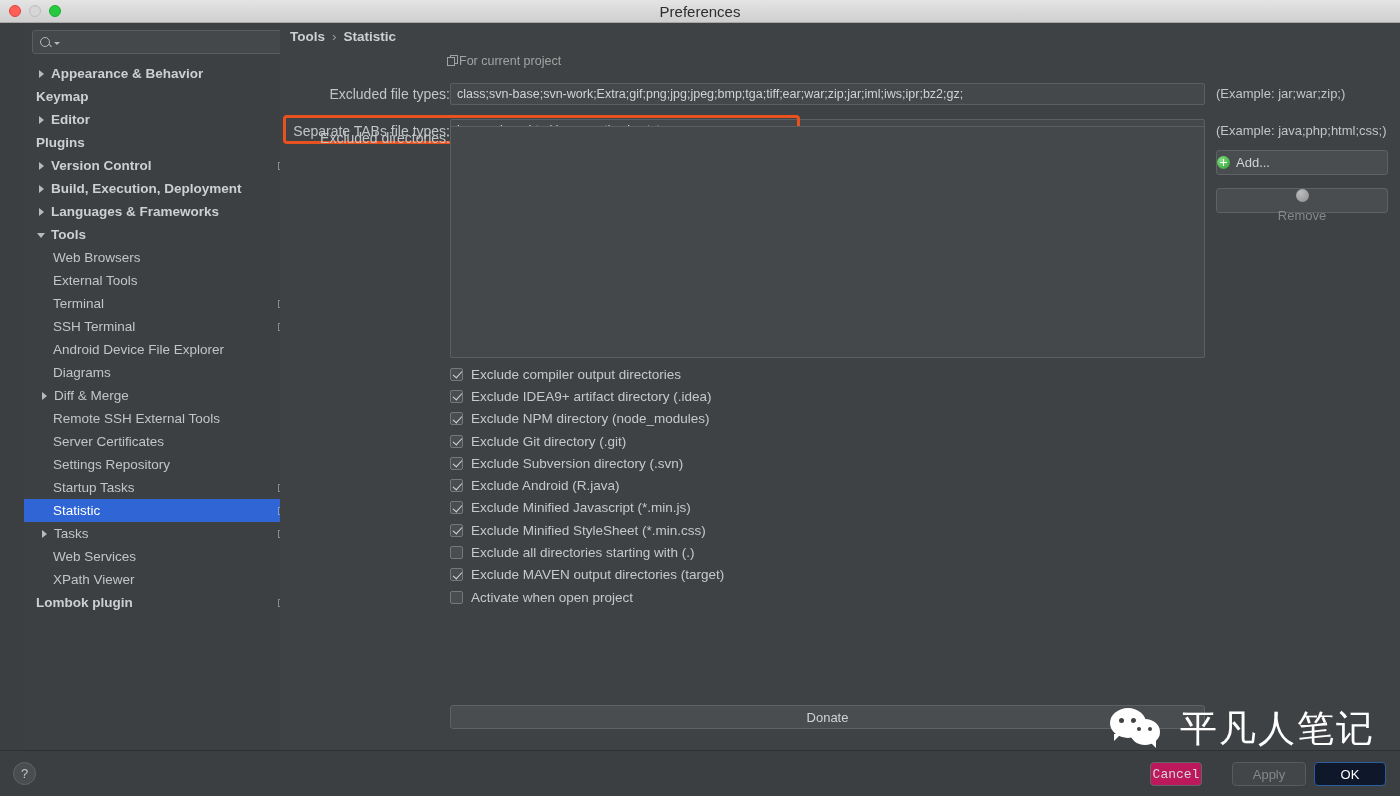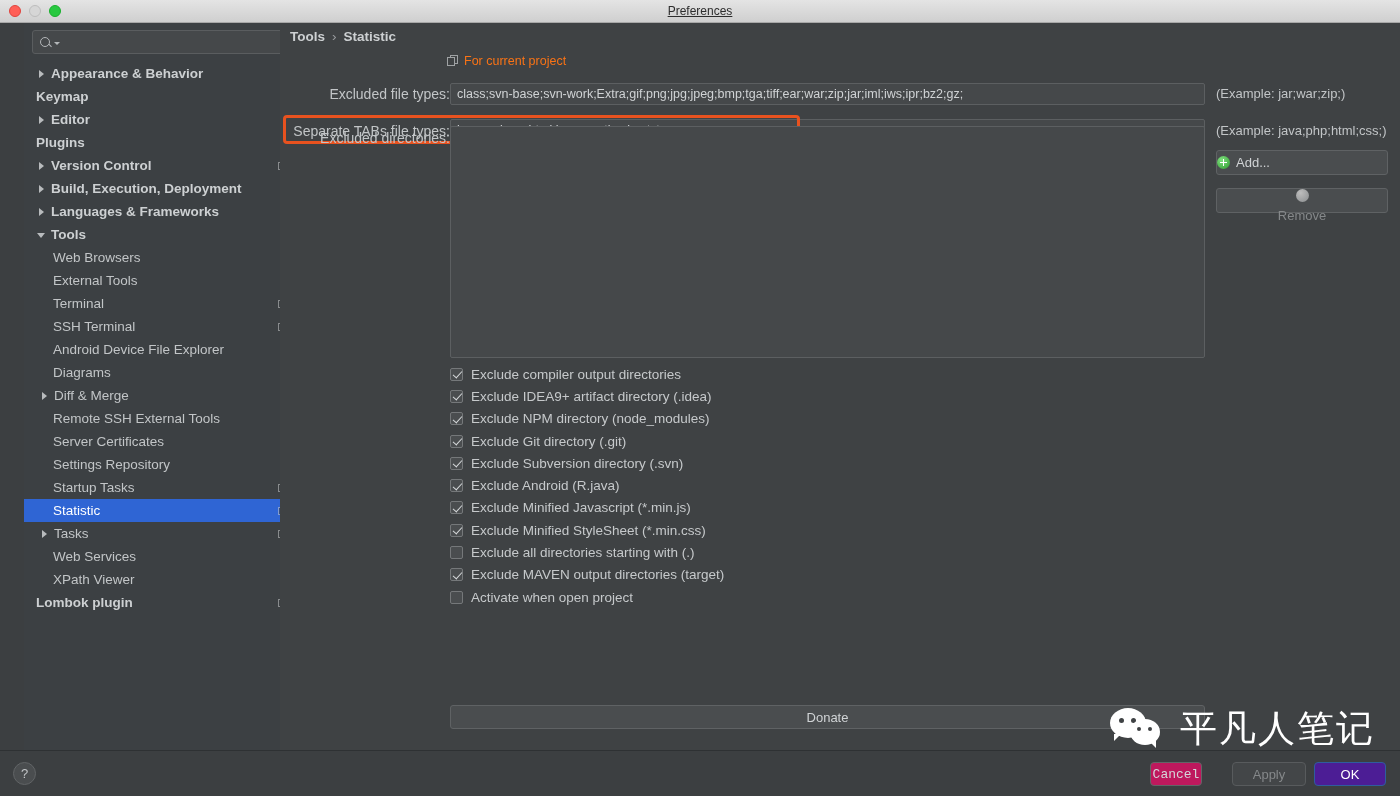--- a/index.html
+++ b/index.html
@@ -10,21 +10,21 @@
     overflow: hidden;
   }
 
   
   .titlebar {
     position: absolute; left: 0; top: 0; width: 1400px; height: 23px;
     background: linear-gradient(#e4e4e4, #cfcfcf);
     border-bottom: 1px solid #a8a8a8;
     display: flex; align-items: center; justify-content: center;
   }
-  .title-text { font-size: 12px; color: #2d2d2d; text-decoration: underline; }
+  .title-text { font-size: 15px; color: #2d2d2d; }
   .traffic { position: absolute; left: 9px; top: 5px; display: flex; gap: 8px; }
   .dot { width: 12px; height: 12px; border-radius: 50%; }
   .dot.red    { background: #ff5f57; border: 1px solid #e0443e; }
   .dot.yellow { background: #d6d6d6; border: 1px solid #bdbdbd; }
   .dot.green  { background: #28c840; border: 1px solid #18b02c; }
 
   
   .sidebar {
     position: absolute; left: 0; top: 23px; width: 279px; height: 727px;
     background: #3c4043;
@@ -98,22 +98,22 @@
     background: #3f4244;
   }
   .breadcrumb {
     position: absolute; left: 10px; top: 6px;
     font-size: 13.5px; font-weight: bold; color: #cdd0d2;
     display: flex; align-items: center; gap: 7px;
   }
   .crumb-sep { font-weight: normal; color: #9a9d9f; }
   .scope {
     position: absolute; left: 167px; top: 31px;
-    font-size: 12.5px; color: #f97316;
-    display: flex; align-items: center; gap: 5px;
+    font-size: 12.5px; color: #a3a3a3;
+    display: flex; align-items: center; 
   }
   .scope-icon { width: 12px; height: 12px; position: relative; }
   .scope-icon span { position: absolute; border: 1px solid #9fa2a4; }
   .scope-icon .s1 { left: 3px; top: 0; width: 8px; height: 9px; }
   .scope-icon .s2 { left: 0; top: 2px; width: 8px; height: 9px; background: #3f4244; }
 
   .field-label {
     position: absolute; font-size: 14px; color: #c2c5c7;
     text-align: right; white-space: nowrap;
   }
@@ -203,21 +203,21 @@
   }
   .btn-cancel {
     left: 1150px; width: 52px; background: #be185d;
     border: 1px solid #626567; color: #d4d7d9; font-family: Liberation Mono, monospace;
   }
   .btn-apply {
     left: 1232px; width: 74px; background: #434648;
     border: 1px solid #585b5d; color: #85888a; cursor: default;
   }
   .btn-ok {
-    left: 1314px; width: 72px; background: #4c1d95;
+    left: 1314px; width: 72px; background: #0f172a;
     border: 1px solid #2f5c9e; color: #ffffff;
   }
 
   
   .watermark {
     position: absolute; left: 1110px; top: 704px;
     display: flex; align-items: center; gap: 10px;
     pointer-events: none;
   }
   .wm-logo { position: relative; width: 60px; height: 46px; }

